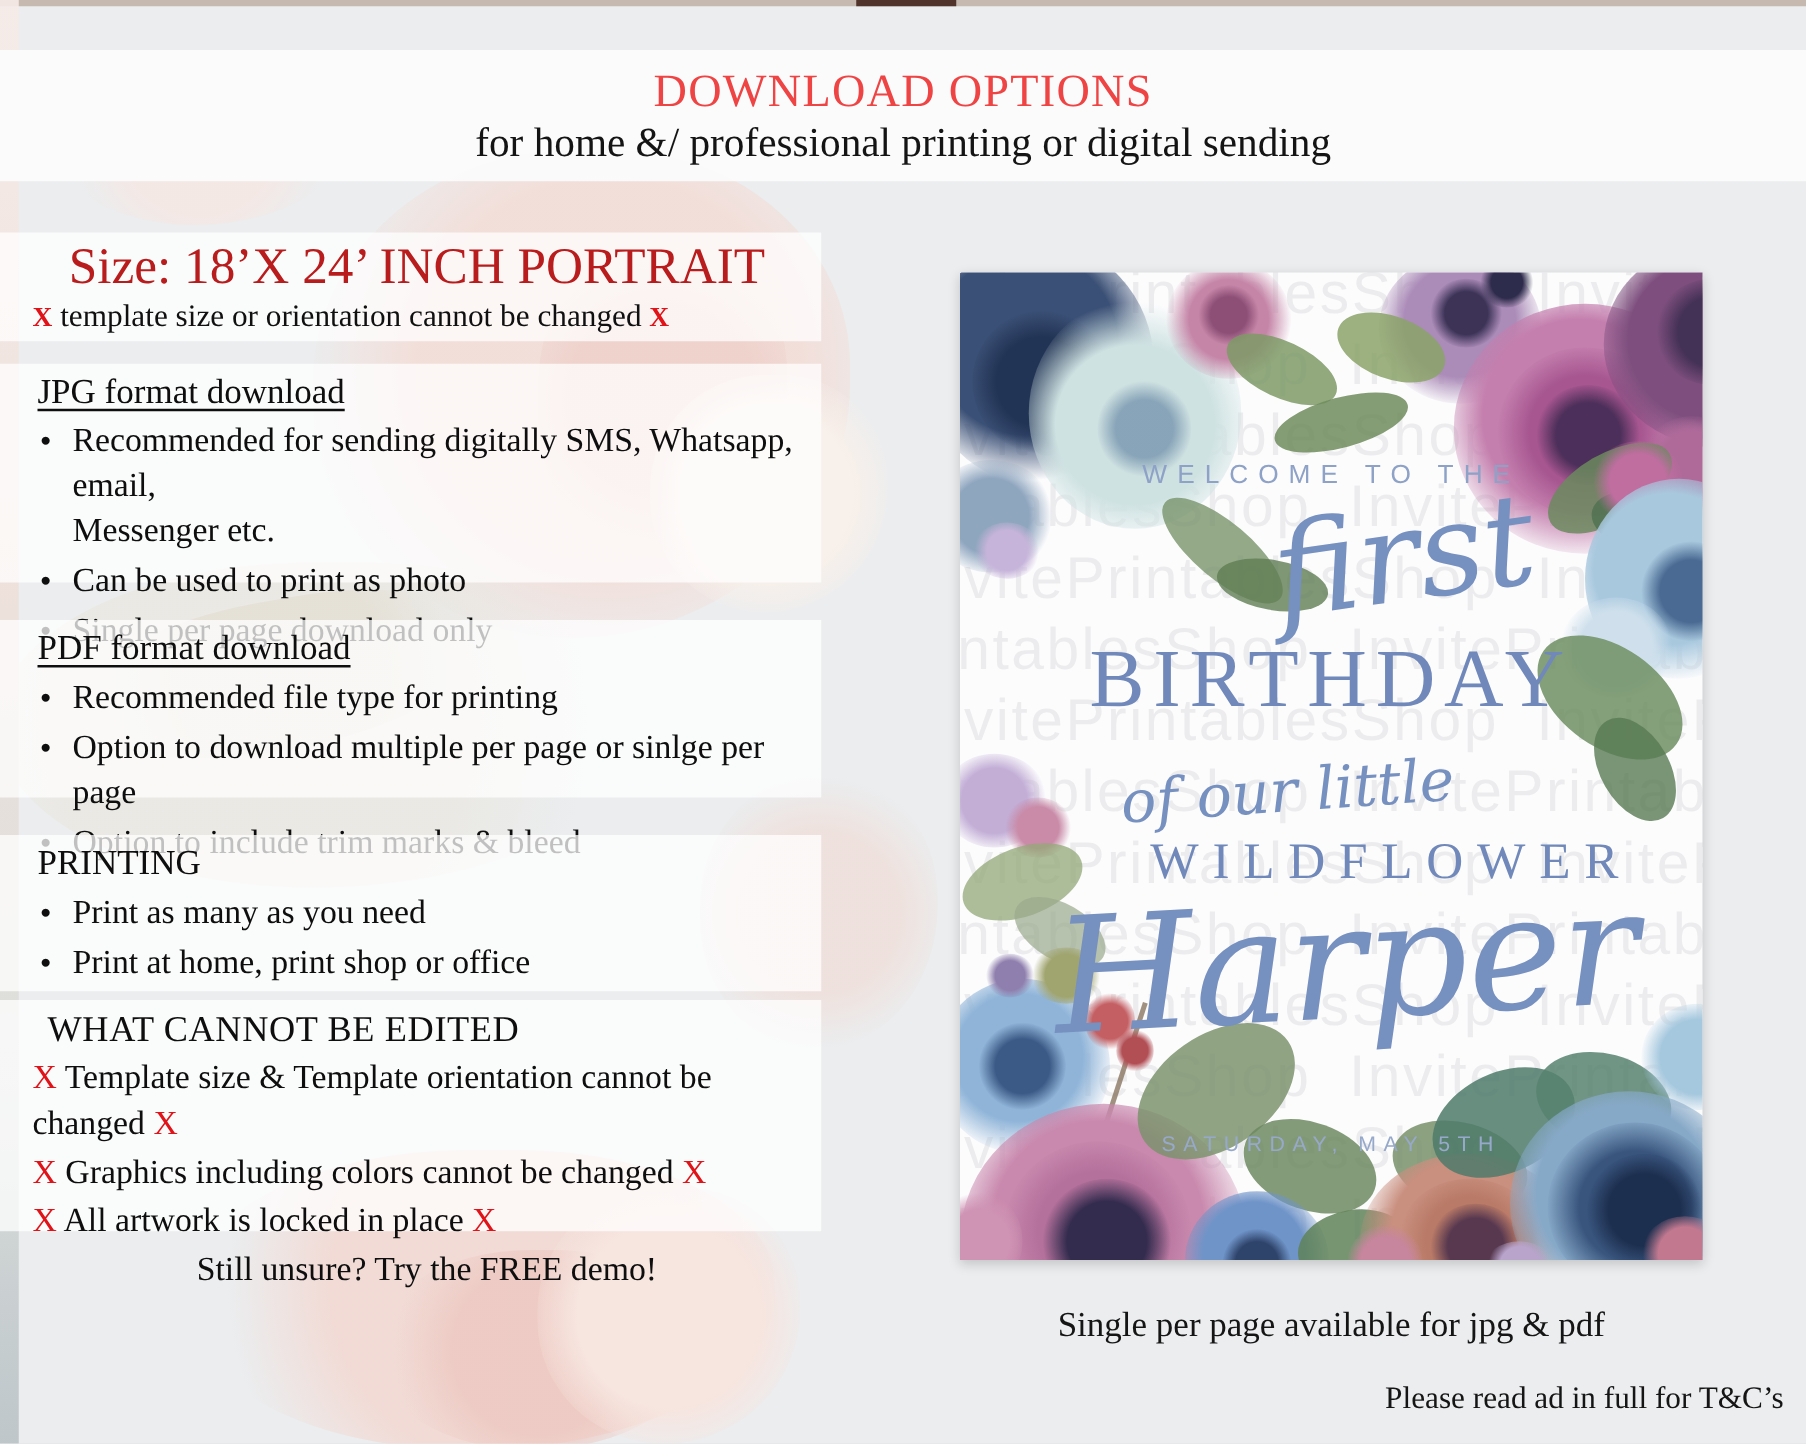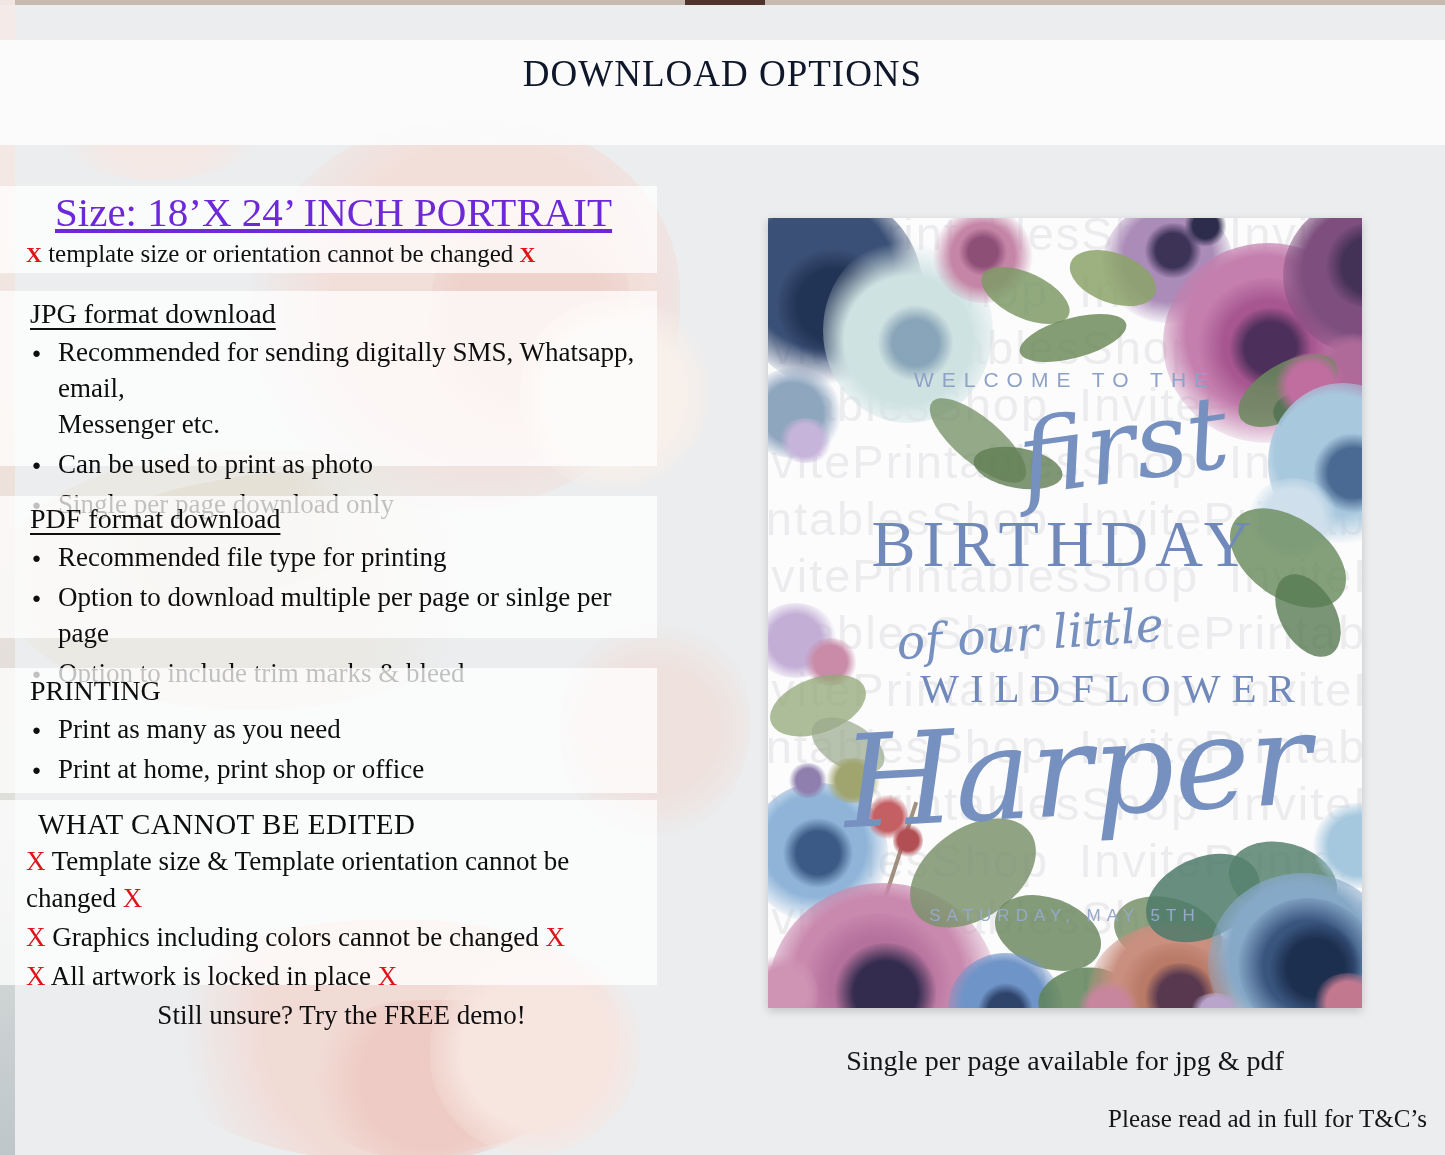--- a/index.html
+++ b/index.html
@@ -7,26 +7,26 @@
           font-family:"Liberation Serif",serif;color:#1b1b1b;}
   
   .top-strip{position:absolute;left:0;top:0;width:1445px;height:5px;background:#c6bab0;}
   .top-strip-dark{position:absolute;left:685px;top:0;width:80px;height:5px;background:#50332a;}
   .left-strip{position:absolute;left:0;top:0;width:15px;height:1155px;
               background:linear-gradient(#f6ebe7,#efe0da 40%,#d9dcd9 75%,#b9c2c6);opacity:.9;}
   
   .blob{position:absolute;border-radius:50% 46% 54% 50%;}
   
   .header-band{position:absolute;left:0;top:40px;width:1445px;height:105px;background:rgba(252,252,253,.93);}
-  .h-title{margin:12px 0 0;text-align:center;font-size:37px;font-weight:400;letter-spacing:1px;color:#0f172a;}
+  .h-title{margin:12px 0 0;text-align:center;font-size:37px;font-weight:400;letter-spacing:1px;color:#ef4444;}
   .h-sub{margin:2px 0 0;text-align:center;font-size:33px;font-weight:400;color:#141414;}
   
   .band{position:absolute;left:0;width:657px;background:rgba(255,255,255,.74);}
   .size-band{top:186px;height:87px;}
-  .size-head{margin:2px 0 0 55px;font-size:41px;color:#6d28d9;text-decoration:underline;}
+  .size-head{margin:2px 0 0 55px;font-size:41px;color:#b91c1c;}
   .size-note{margin:4px 0 0 26px;font-size:25px;color:#101010;}
   .size-note .rx{font-weight:bold;font-size:22px;}
   .sec-head{margin:7px 0 2px 30px;font-size:28px;color:#0e0e0e;}
   .u{text-decoration:underline;text-underline-offset:5px;}
   .li{position:relative;margin:4px 0 0 58px;font-size:27px;line-height:36px;color:#0e0e0e;width:585px;}
   .li::before{content:"●";position:absolute;left:-26px;top:1px;font-size:15px;}
   .pre{white-space:pre-line;}
   .jpg-band{top:291px;height:175px;}
   .pdf-band{top:496px;height:142px;}
   .print-band{top:668px;height:125px;}
@@ -77,20 +77,21 @@
   <div class="blob" style="left:150px;top:920px;width:470px;height:240px;background:radial-gradient(circle at 55% 45%,#f2dad4 0 50%,transparent 78%);opacity:.95;"></div>
   <div class="blob" style="left:300px;top:1000px;width:260px;height:160px;background:radial-gradient(circle at 50% 50%,#edc9c2 0 45%,transparent 75%);opacity:.85;"></div>
   <div class="blob" style="left:430px;top:950px;width:210px;height:205px;background:radial-gradient(circle at 50% 50%,#f7e5df 0 50%,transparent 78%);"></div>
 
   <div class="top-strip"></div>
   <div class="top-strip-dark"></div>
   <div class="left-strip"></div>
 
   <div class="header-band">
     <div class="h-title">DOWNLOAD OPTIONS</div>
+    <div class="h-sub">for home &amp;/ professional printing or digital sending</div>
   </div>
 
   <div class="band size-band">
     <div class="size-head">Size: 18’X 24’ INCH PORTRAIT</div>
     <div class="size-note">
       <span class="rx">X</span>
       <span>template size or orientation cannot be changed</span>
       <span class="rx">X</span>
     </div>
   </div>

